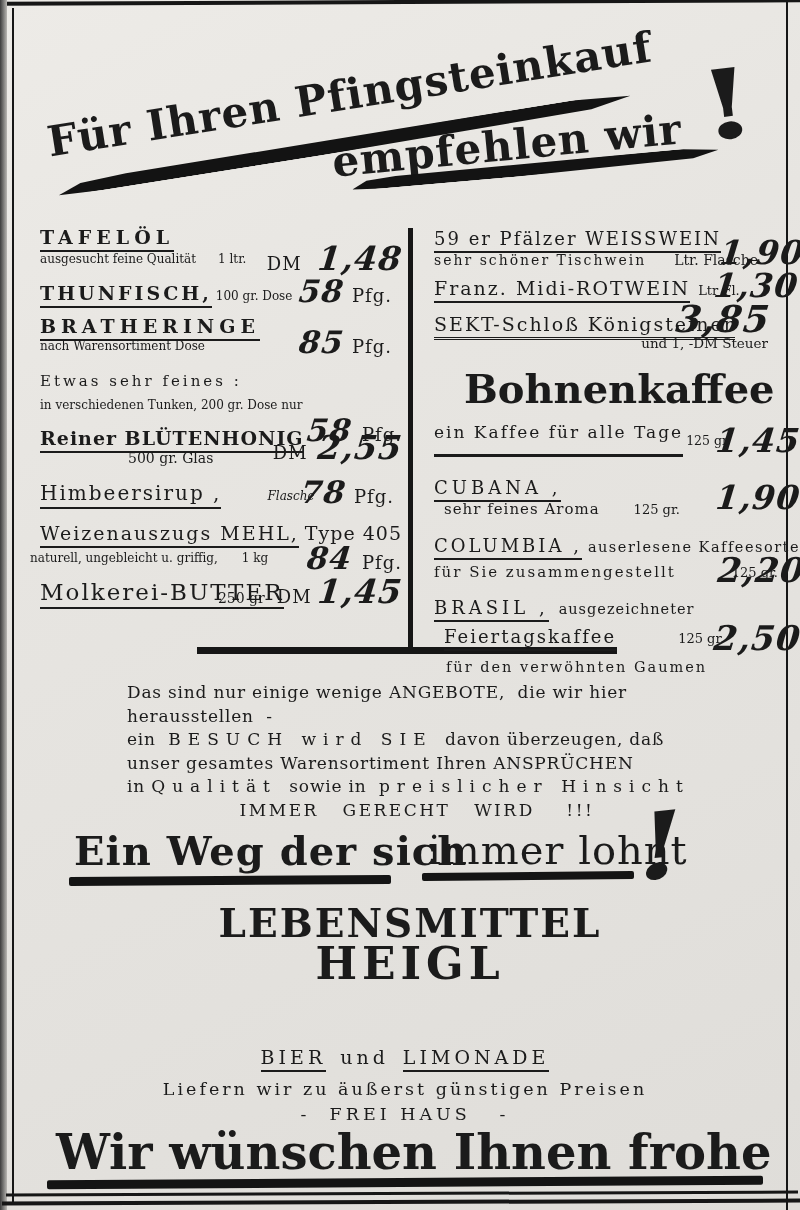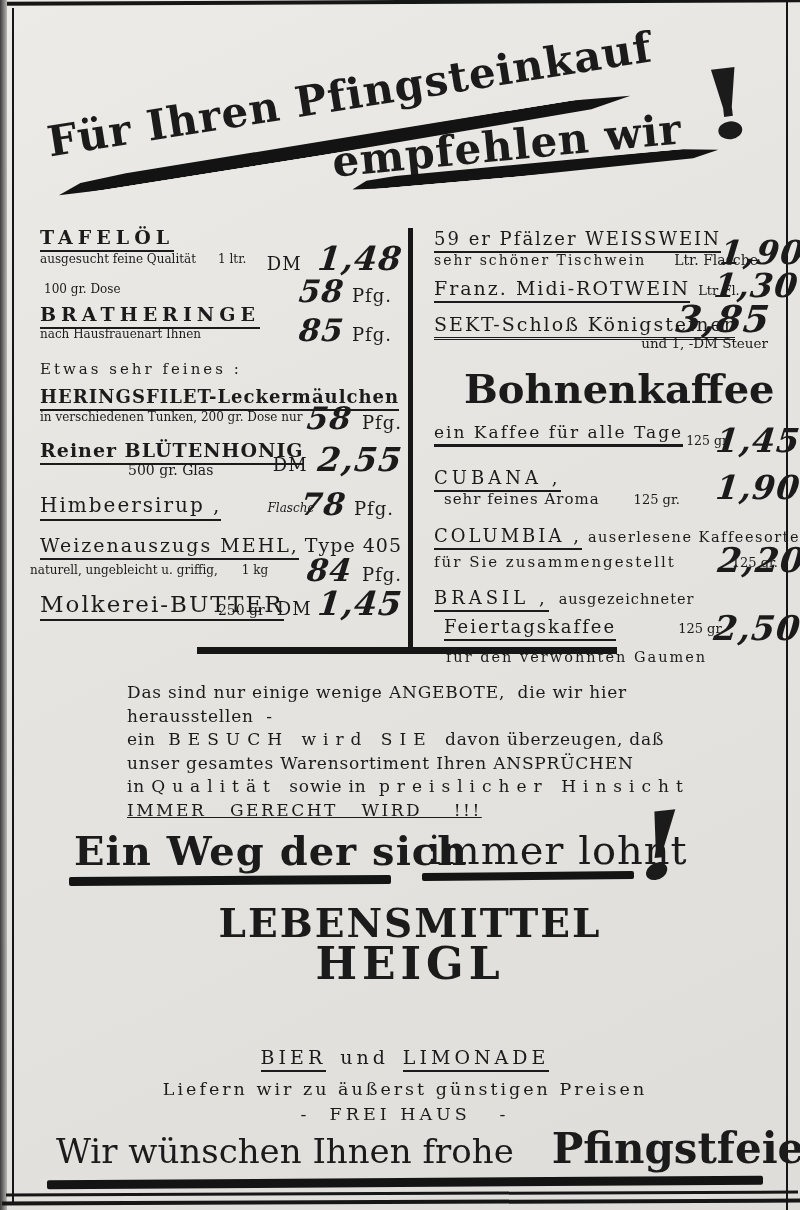--- a/index.html
+++ b/index.html
@@ -6,21 +6,21 @@
   .page{
     position:relative;width:800px;height:1210px;overflow:hidden;
     background:linear-gradient(155deg,#edebe7 0%,#e7e5e1 35%,#e3e1dd 70%,#dfddd9 100%);
     font-family:"DejaVu Serif","Liberation Serif",serif;color:#1b1b1b;
   }
   .abs{position:absolute;}
   .rule{position:absolute;background:#161616;}
   .nw{white-space:nowrap;}
   .pre{white-space:pre;}
   .u{border-bottom:2px solid #1b1b1b;padding-bottom:2px;}
-  .u3{border-bottom:3px solid #1b1b1b;padding-bottom:2px;}
+  .u3{border-bottom:3px solid #1b1b1b;padding-bottom:12px;}
   .name{font-weight:bold;white-space:nowrap;}
   .sub{font-size:12px;white-space:nowrap;}
   .price{
     font-family:"DejaVu Serif",serif;font-style:italic;font-weight:bold;
     display:inline-block;transform:skewX(-6deg);letter-spacing:1px;line-height:1;white-space:nowrap;
   }
   .unit{font-size:18px;letter-spacing:1px;}
   .cur{font-size:18px;letter-spacing:1px;font-weight:normal;}
   .item{position:relative;}
   .pricegrp{position:absolute;display:flex;align-items:baseline;white-space:nowrap;}
@@ -61,45 +61,45 @@
         <span class="sub" style="margin-left:22px;">1 ltr.</span>
       </div>
       <div class="pricegrp" style="right:0;top:16px;">
         <span class="cur" style="margin-right:16px;">DM</span>
         <span class="price" style="font-size:33px;">1,48</span>
       </div>
     </div>
 
     <div class="item" style="margin-bottom:7px;">
       <div class="row">
+        <span class="name u" style="font-size:19px;letter-spacing:3px;">THUNFISCH,</span>
         <span class="sub" style="margin-left:4px;">100 gr. Dose</span>
       </div>
       <div class="pricegrp" style="right:10px;top:-6px;">
         <span class="price" style="font-size:31px;">58</span>
         <span class="unit" style="margin-left:8px;">Pfg.</span>
       </div>
     </div>
 
     <div class="item" style="margin-bottom:18px;">
       <div><span class="name u" style="font-size:19px;letter-spacing:5px;">BRATHERINGE</span></div>
       <div class="row" style="margin-top:2px;">
-        <span class="sub pre">nach Hausfrauenart   Ihnen</span>
+        <span class="sub pre">nach Warensortiment   Dose</span>
       </div>
       <div class="pricegrp" style="right:10px;top:12px;">
         <span class="price" style="font-size:31px;">85</span>
         <span class="unit" style="margin-left:8px;">Pfg.</span>
       </div>
     </div>
 
     <div class="item" style="margin-bottom:8px;">
       <span style="font-size:15px;letter-spacing:3px;white-space:nowrap;">Etwas sehr feines :</span>
     </div>
 
     <div class="item" style="margin-bottom:15px;">
-      <div><span class="name u" style="font-size:18px;letter-spacing:1px;">HERINGSFILET-Leckermäulchen</span></div>
       <div class="row" style="margin-top:3px;">
         <span class="sub">in verschiedenen Tunken, 200 gr. Dose nur</span>
       </div>
       <div class="pricegrp" style="right:0;top:17px;">
         <span class="price" style="font-size:31px;">58</span>
         <span class="unit" style="margin-left:10px;">Pfg.</span>
       </div>
     </div>
 
     <div class="item" style="margin-bottom:15px;">
@@ -238,21 +238,21 @@
     </div>
 
   </div>
 
   <div class="abs" style="left:127px;top:681px;width:580px;">
     <div class="pitch-line">Das sind nur einige wenige ANGEBOTE,  die wir hier</div>
     <div class="pitch-line">herausstellen  -</div>
     <div class="pitch-line">ein  B E S U C H   w i r d   S I E   davon überzeugen, daß</div>
     <div class="pitch-line">unser gesamtes Warensortiment Ihren ANSPRÜCHEN</div>
     <div class="pitch-line">in Q u a l i t ä t   sowie in  p r e i s l i c h e r   H i n s i c h t</div>
-    <div class="pitch-line" style="text-align:left;letter-spacing:2.5px;text-decoration:underline;">IMMER   GERECHT   WIRD    !!!</div>
+    <div class="pitch-line" style="text-align:center;letter-spacing:2.5px;">IMMER   GERECHT   WIRD    !!!</div>
   </div>
 
   <div class="abs nw" style="left:74px;top:827px;font-size:40px;font-weight:bold;letter-spacing:1px;">Ein Weg der sich</div>
   <div class="bar" style="left:69px;top:876px;width:322px;height:9px;transform:rotate(-0.4deg);"></div>
   <div class="abs nw" style="left:428px;top:827px;font-size:40px;font-weight:normal;letter-spacing:1px;">immer lohnt</div>
   <div class="bar" style="left:422px;top:872px;width:212px;height:8px;transform:rotate(-0.6deg);"></div>
   <div class="abs" style="left:640px;top:800px;font-size:92px;font-weight:bold;font-style:italic;transform:rotate(-6deg) scaleX(1.25);line-height:1;">!</div>
 
   <div class="abs" style="left:150px;top:900px;width:520px;text-align:center;">
     <div style="font-size:39px;font-weight:bold;letter-spacing:2px;white-space:nowrap;">LEBENSMITTEL</div>
@@ -261,18 +261,18 @@
 
   <div class="abs" style="left:100px;top:1046px;width:610px;text-align:center;">
     <div style="font-size:19px;letter-spacing:4px;white-space:nowrap;">
       <span class="u">BIER</span><span style="margin:0 14px;">und</span><span class="u">LIMONADE</span>
     </div>
     <div style="font-size:17.5px;letter-spacing:3px;margin-top:11px;white-space:nowrap;">Liefern wir zu äußerst günstigen Preisen</div>
     <div class="pre" style="font-size:17.5px;letter-spacing:4px;margin-top:5px;">-  FREI HAUS   -</div>
   </div>
 
   <div class="abs" style="left:56px;top:1124px;width:720px;display:flex;align-items:baseline;">
-    <span class="nw" style="font-size:34px;font-weight:normal;">Wir wünschen Ihnen frohe</span>
+    <span class="nw" style="font-size:48px;font-weight:bold;">Wir wünschen Ihnen frohe</span>
     <span class="nw" style="font-size:42px;font-weight:bold;margin-left:38px;">Pfingstfeiertage</span>
   </div>
   <div class="bar" style="left:47px;top:1178px;width:716px;height:9px;transform:rotate(-0.35deg);"></div>
 
 </div>
 
 </body></html>

